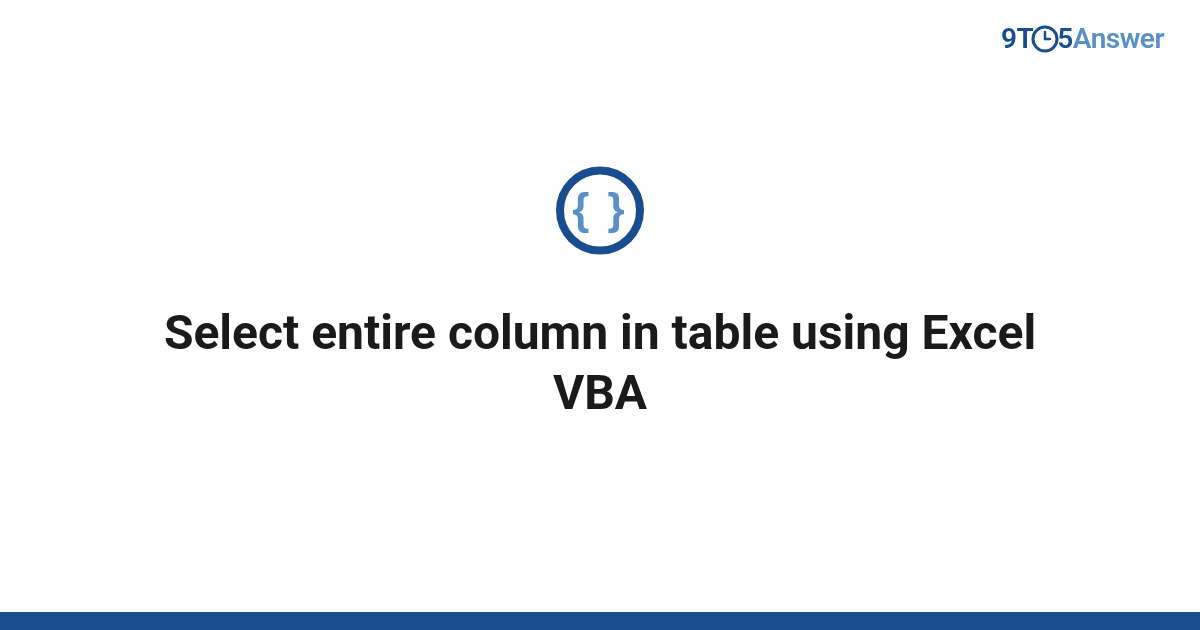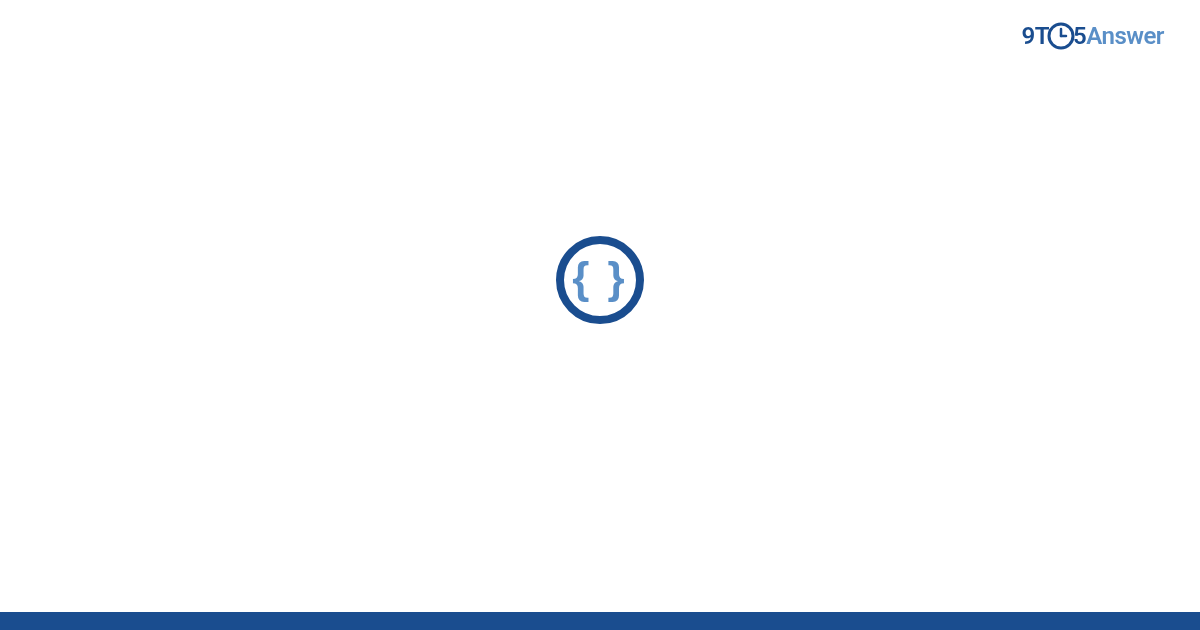--- a/index.html
+++ b/index.html
@@ -12,21 +12,21 @@
       height: 630px;
       background: #ffffff;
       font-family: -apple-system, BlinkMacSystemFont, "Segoe UI", Roboto, Helvetica, Arial, sans-serif;
       position: relative;
       overflow: hidden;
     }
     .logo {
       position: absolute;
       top: 22px;
       right: 36px;
-      font-size: 24px;
+      font-size: 28px;
       font-weight: 600;
       letter-spacing: -0.5px;
     }
     .logo-9t {
       color: #1a4d8f;
     }
     .logo-clock {
       display: inline-flex;
       align-items: center;
       justify-content: center;
@@ -98,15 +98,16 @@
         <line x1="14" y1="14" x2="14" y2="7" stroke="#1a4d8f" stroke-width="2.5" stroke-linecap="round"></line>
         <line x1="14" y1="14" x2="19" y2="14" stroke="#1a4d8f" stroke-width="2.5" stroke-linecap="round"></line>
       </svg>
     </span><span class="logo-5">5</span><span class="logo-answer">Answer</span>
 </div>
 
 <div class="center-content">
   <div class="code-icon">
     <span class="code-icon-text">{ }</span>
   </div>
+  <h1 class="title">Select entire column in table using Excel VBA</h1>
 </div>
 
 <div class="bottom-bar"></div>
 
 </body></html>

